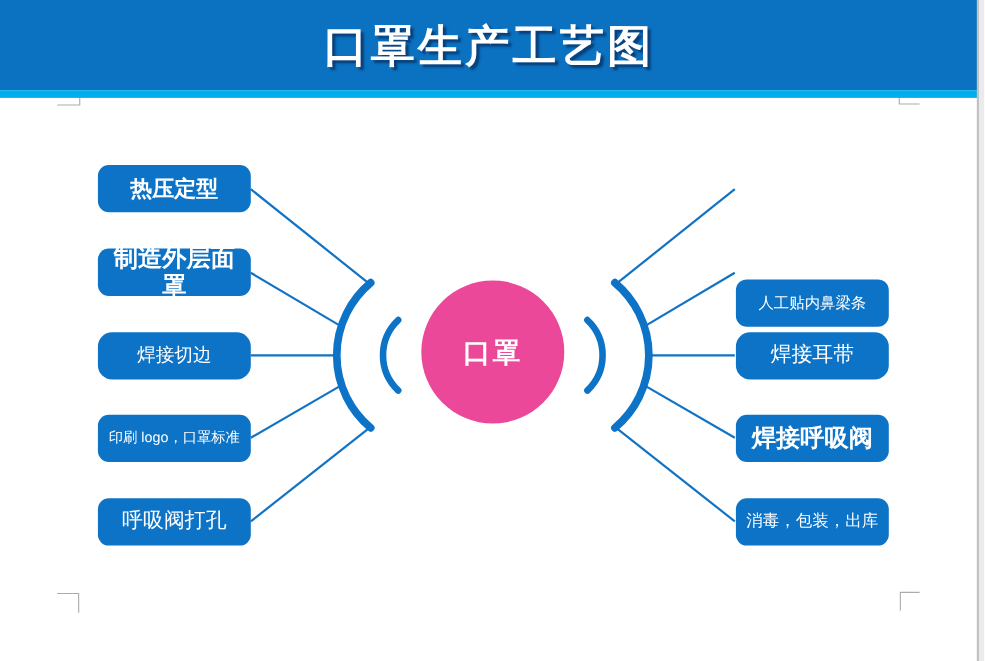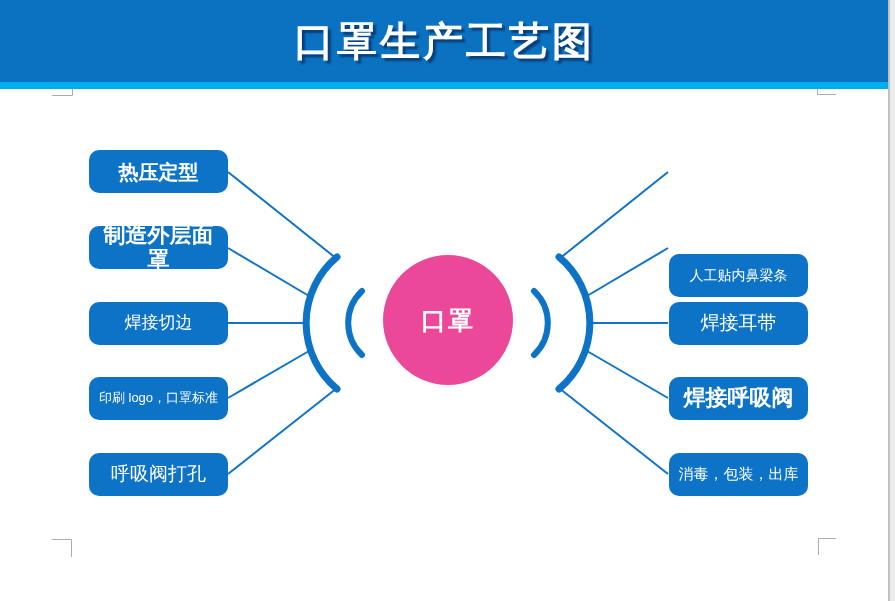--- a/index.html
+++ b/index.html
@@ -27,21 +27,21 @@
   
   .connectors{position:absolute;left:0;top:0;width:895px;height:601px;}
   
   .step{
     position:absolute;width:139px;height:43px;background:#0d73c6;border-radius:10px;
     color:#ffffff;display:flex;align-items:center;justify-content:center;
     text-align:center;line-height:1.1;padding:0 4px;box-sizing:border-box;
   }
   .col-left{left:89px;}
   .col-right{left:669px;}
-  .row1{top:150px;} .row2{top:226px;} .row3{top:302px;} .row4{top:377px;} .row5{top:453px;}
+  .row1{top:150px;} .row2{top:226px;} .row3{top:302px;border-radius:13px;} .row4{top:377px;} .row5{top:453px;}
   .fz20b{font-size:20px;font-weight:bold;}
   .fz19b{font-size:19px;font-weight:normal;}
   .fz18b{font-size:22px;font-weight:bold;}
   .fz17{font-size:17px;}
   .fz15{font-size:15px;}
   .fz14{font-size:14px;margin-top:28px;}
   .fz13{font-size:13px;}
   
   .center-circle{
     position:absolute;left:383px;top:255px;width:130px;height:130px;border-radius:50%;

